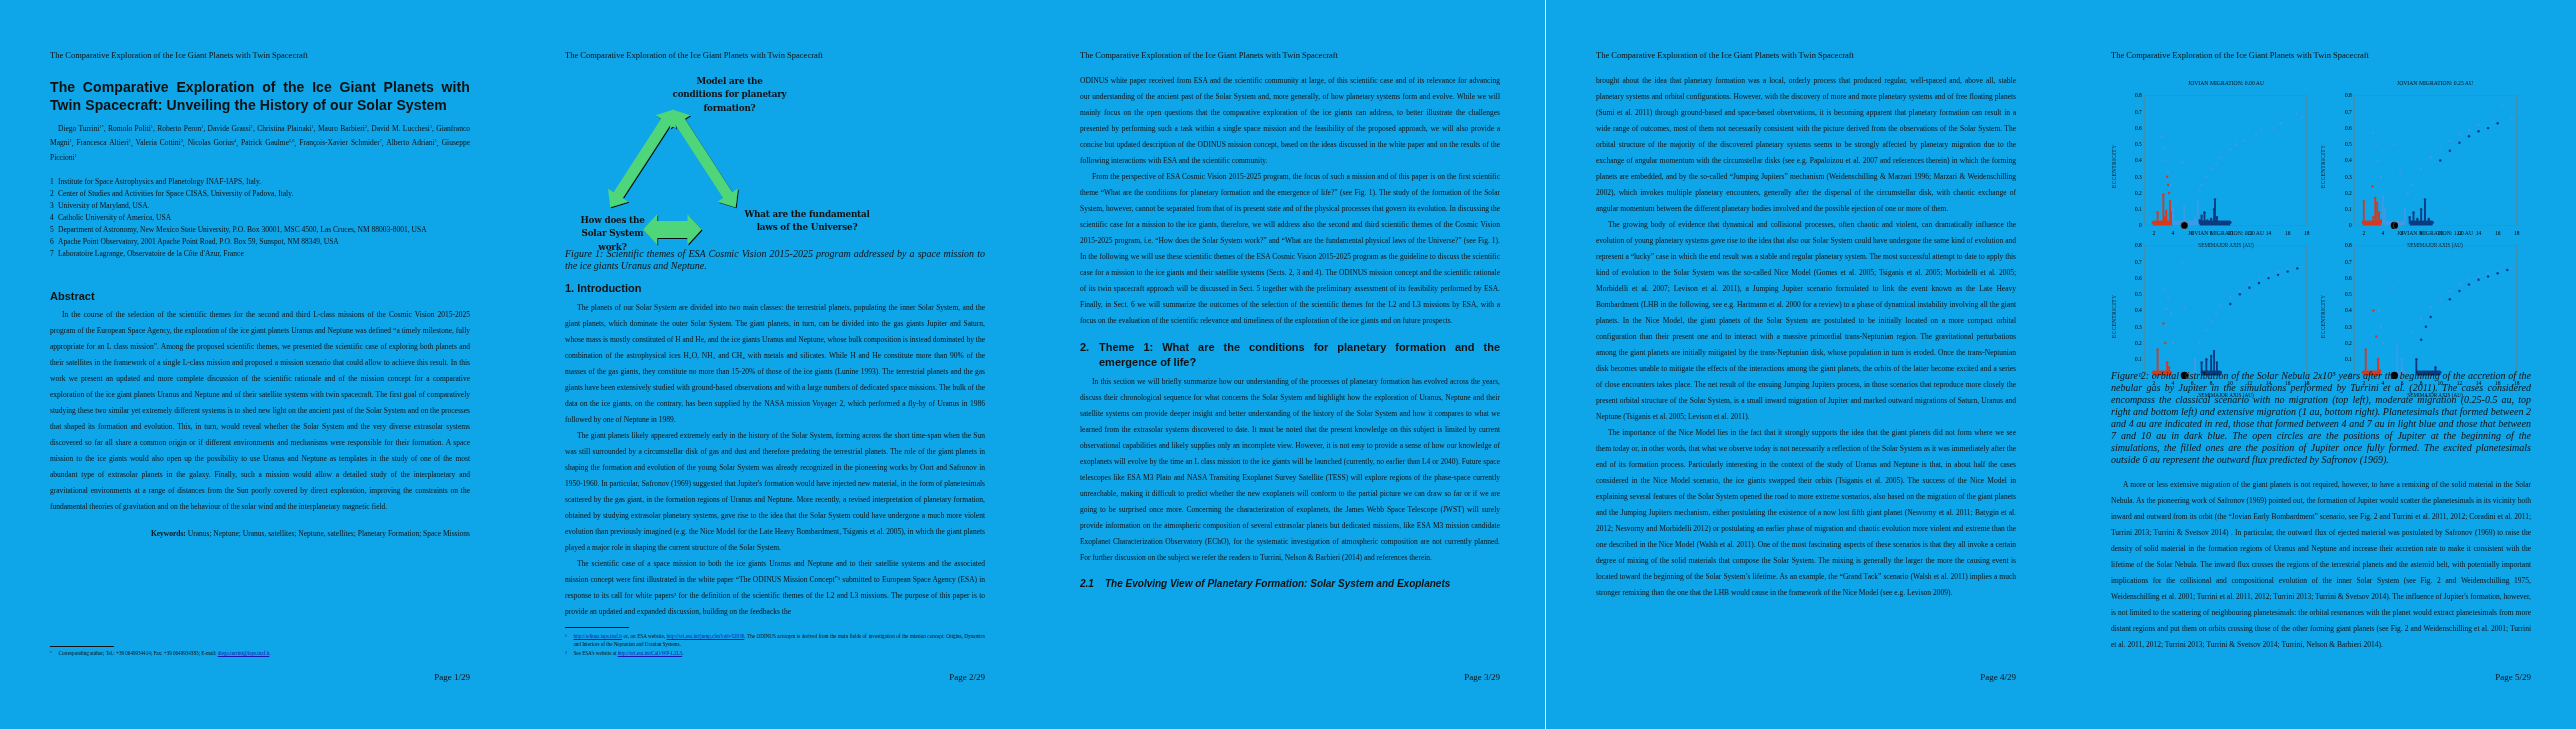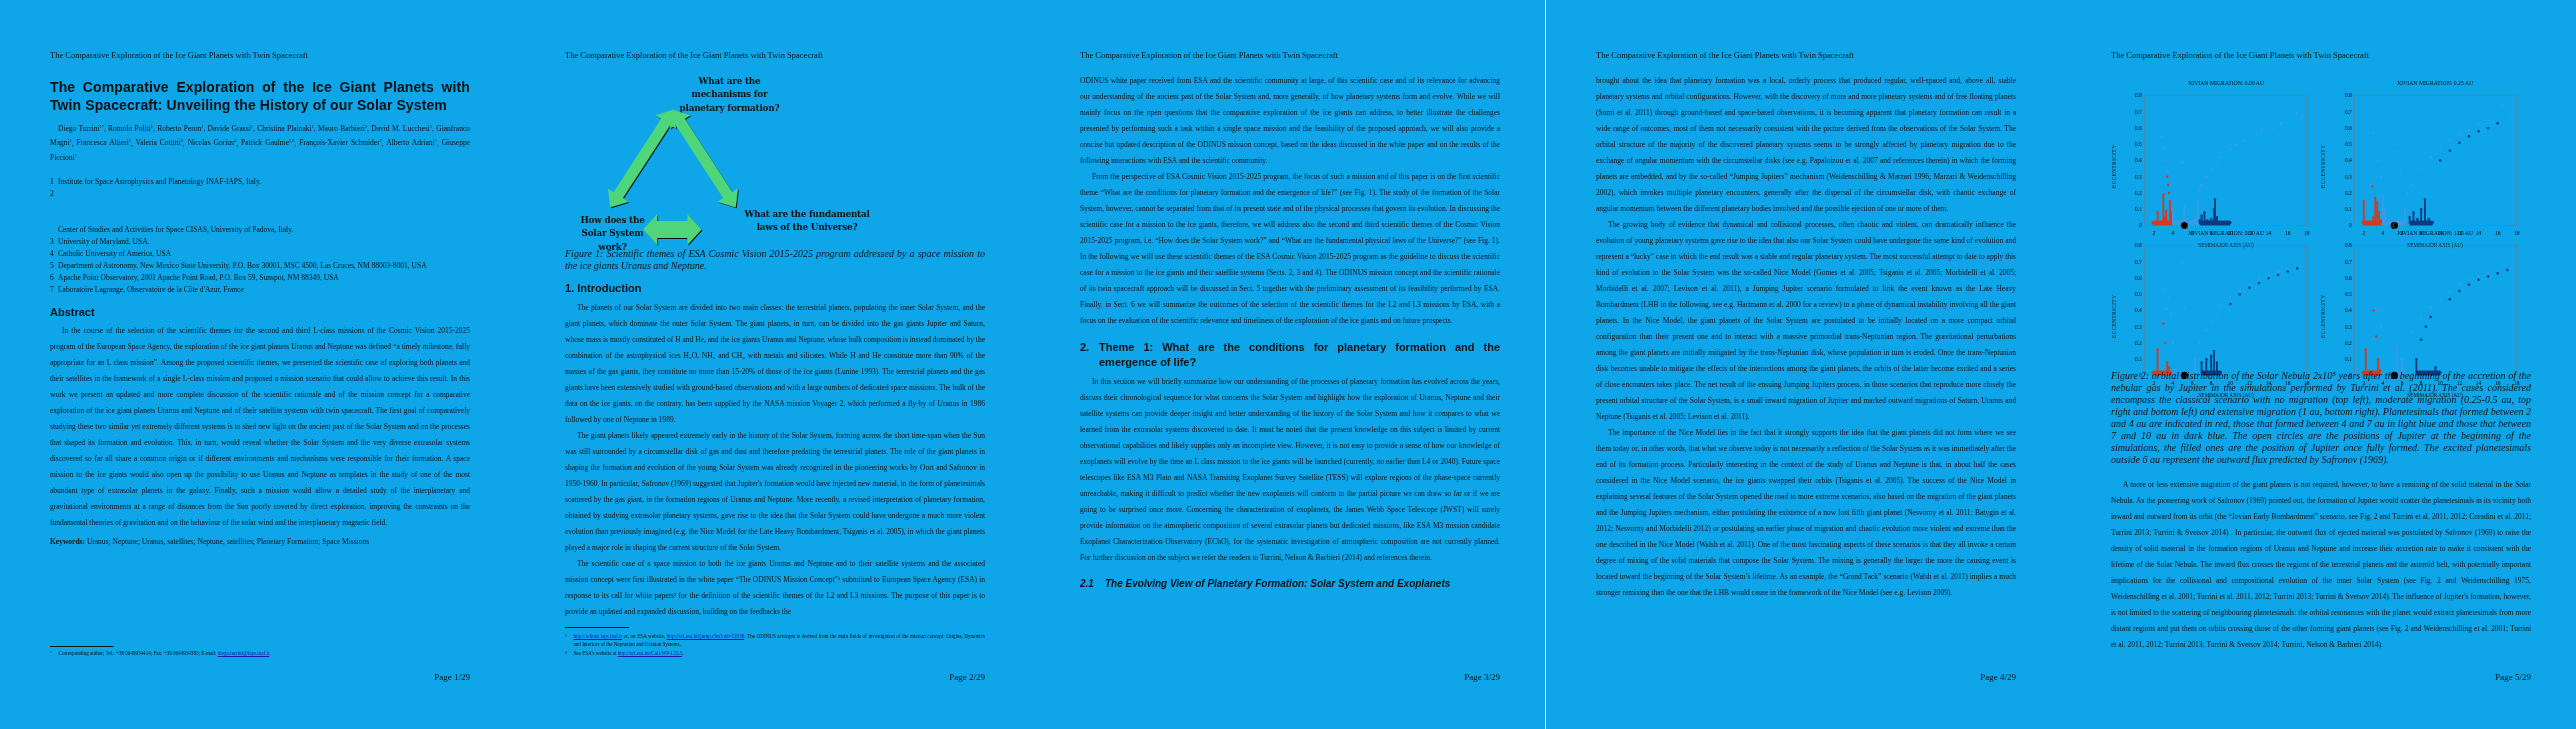--- a/index.html
+++ b/index.html
@@ -37,21 +37,21 @@
   <div class="inner" style="top:79px">
     <h1 class="title">The Comparative Exploration of the Ice Giant Planets with Twin Spacecraft: Unveiling the History of our Solar System</h1>
     <div class="authors" style="margin-top:6px" id="authors"><span>Diego Turrini<sup style="font-size: 4.3px;">1*</sup></span>, <span>Romolo Politi<sup style="font-size: 4.3px;">1</sup></span>, <span>Roberto Peron<sup style="font-size: 4.3px;">1</sup></span>, <span>Davide Grassi<sup style="font-size: 4.3px;">1</sup></span>, <span>Christina Plainaki<sup style="font-size: 4.3px;">1</sup></span>, <span>Mauro Barbieri<sup style="font-size: 4.3px;">2</sup></span>, <span>David M. Lucchesi<sup style="font-size: 4.3px;">1</sup></span>, <span>Gianfranco Magni<sup style="font-size: 4.3px;">1</sup></span>, <span>Francesca Altieri<sup style="font-size: 4.3px;">1</sup></span>, <span>Valeria Cottini<sup style="font-size: 4.3px;">3</sup></span>, <span>Nicolas Gorius<sup style="font-size: 4.3px;">4</sup></span>, <span>Patrick Gaulme<sup style="font-size: 4.3px;">5,6</sup></span>, <span>François-Xavier Schmider<sup style="font-size: 4.3px;">7</sup></span>, <span>Alberto Adriani<sup style="font-size: 4.3px;">1</sup></span>, <span>Giuseppe Piccioni<sup style="font-size: 4.3px;">1</sup></span></div>
     <ol class="affil" style="margin-top:12px" id="affils">
         <li>
           <span class="num">1</span>
           <span style="text-align: justify;">Institute for Space Astrophysics and Planetology INAF-IAPS, Italy.</span>
         </li>
         <li>
           <span class="num">2</span>
-          <span style="text-align: justify; margin-top: 36px;">Center of Studies and Activities for Space CISAS, University of Padova, Italy.</span>
+          <span style="text-align: justify;">Center of Studies and Activities for Space CISAS, University of Padova, Italy.</span>
         </li>
         <li>
           <span class="num">3</span>
           <span style="text-align: justify;">University of Maryland, USA.</span>
         </li>
         <li>
           <span class="num">4</span>
           <span style="text-align: justify;">Catholic University of America, USA</span>
         </li>
         <li>
@@ -60,43 +60,43 @@
         </li>
         <li>
           <span class="num">6</span>
           <span style="text-align: justify;">Apache Point Observatory, 2001 Apache Point Road, P.O. Box 59, Sunspot, NM 88349, USA</span>
         </li>
         <li>
           <span class="num">7</span>
           <span style="text-align: justify;">Laboratoire Lagrange, Observatoire de la Côte d'Azur, France</span>
         </li>
       </ol>
-    <h2 class="sec" style="margin-top:9px;margin-bottom:3.6px">Abstract</h2>
+    <h2 class="sec" style="margin-top:29px;margin-bottom:3.6px">Abstract</h2>
     <p class="body indent">In the course of the selection of the scientific themes for the second and third L-class missions of the Cosmic Vision 2015-2025 program of the European Space Agency, the exploration of the ice giant planets Uranus and Neptune was defined “a timely milestone, fully appropriate for an L class mission”. Among the proposed scientific themes, we presented the scientific case of exploring both planets and their satellites in the framework of a single L-class mission and proposed a mission scenario that could allow to achieve this result. In this work we present an updated and more complete discussion of the scientific rationale and of the mission concept for a comparative exploration of the ice giant planets Uranus and Neptune and of their satellite systems with twin spacecraft. The first goal of comparatively studying these two similar yet extremely different systems is to shed new light on the ancient past of the Solar System and on the processes that shaped its formation and evolution. This, in turn, would reveal whether the Solar System and the very diverse extrasolar systems discovered so far all share a common origin or if different environments and mechanisms were responsible for their formation. A space mission to the ice giants would also open up the possibility to use Uranus and Neptune as templates in the study of one of the most abundant type of extrasolar planets in the galaxy. Finally, such a mission would allow a detailed study of the interplanetary and gravitational environments at a range of distances from the Sun poorly covered by direct exploration, improving the constraints on the fundamental theories of gravitation and on the behaviour of the solar wind and the interplanetary magnetic field.</p>
-    <p class="body" style="margin-top:3px;text-align:left">
+    <p class="body" style="margin-top:11px;text-align:right">
       <b>Keywords:</b>
       <span>Uranus; Neptune; Uranus, satellites; Neptune, satellites; Planetary Formation; Space Missions</span>
     </p>
   </div>
   <div style="position:absolute;left:50px;top:646px;width:420px">
     <div class="footrule"></div>
     <div class="footnote" style="margin-top:2.4px">
       <span class="mark">*</span>
       <span>
         <span>Corresponding author; Tel.: +39 0649934414; Fax: +39 0649934383; E-mail: </span><span class="link">diego.turrini@iaps.inaf.it</span><span>.</span>
       </span>
     </div>
   </div>
   <div class="page-num">Page 1/29</div>
 </div>
 
 <div class="page" style="left:515px">
   <div class="running-head">The Comparative Exploration of the Ice Giant Planets with Twin Spacecraft</div>
   <div style="position:absolute;left:0;top:0;width:515px;height:255px">
-    <div class="diag-label" style="left:157px;top:75px;width:115px">What are the mechanisms for planetary formation?</div>
+    <div class="diag-label" style="left:157px;top:75px;width:115px">Model are the conditions for planetary formation?</div>
     <div class="diag-label" style="left:52px;top:214px;width:91px">How does the Solar System work?</div>
     <div class="diag-label" style="left:228px;top:208px;width:128px">What are the fundamental laws of the Universe?</div>
     <svg width="515" height="255" style="position:absolute;left:0;top:0" viewBox="0 0 848 420">
       <defs>
         <filter id="sh" x="-20%" y="-20%" width="140%" height="140%">
             <feOffset dx="1.5" dy="1.5"></feOffset>
             <feColorMatrix values="0 0 0 0 0  0 0 0 0 0  0 0 0 0 0  0 0 0 0.9 0"></feColorMatrix>
             <feMerge>
               <feMergeNode></feMergeNode>
               <feMergeNode in="SourceGraphic"></feMergeNode>

